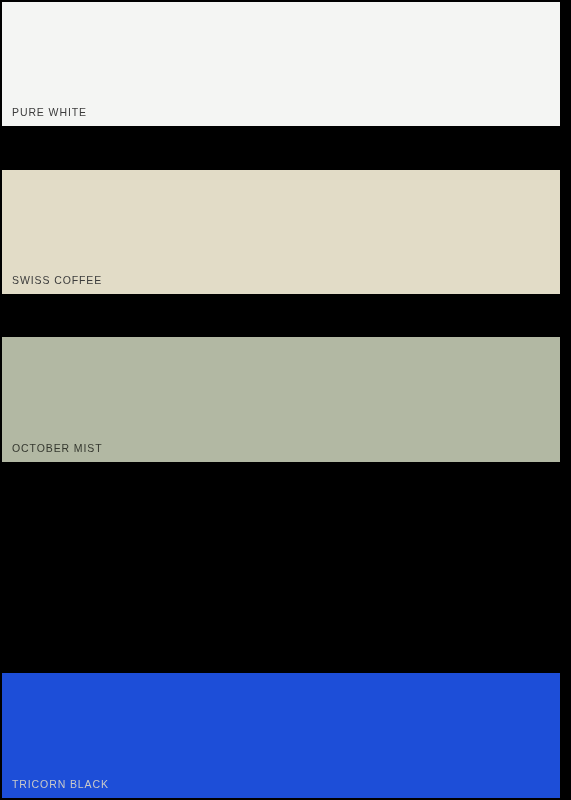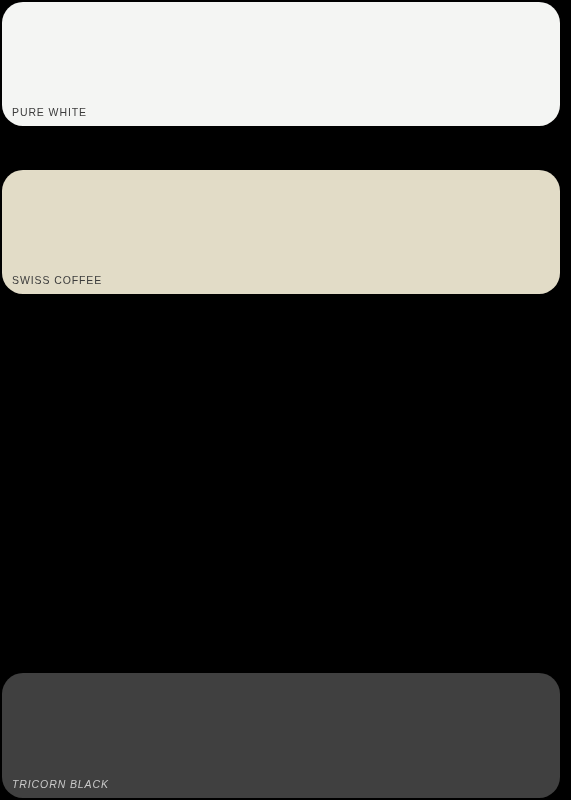--- a/index.html
+++ b/index.html
@@ -19,21 +19,20 @@
     width: 571px;
     height: 800px;
     background: #000000;
   }
   .swatch {
     position: absolute;
     left: 2px;
     width: 558px;
     box-sizing: border-box;
     overflow: hidden;
-    border-radius: 21px;
   }
   .swatch-label {
     position: absolute;
     left: 10px;
     bottom: 8px;
     font-family: "Liberation Sans", sans-serif;
     font-size: 10.5px;
     font-weight: 400;
     letter-spacing: 0.9px;
     line-height: 12px;
@@ -48,19 +47,22 @@
 <div id="palette" style="background: rgb(0, 0, 0);">
 
   <div class="swatch" style="top: 2px; height: 124px; background: rgb(244, 245, 243);">
     <span class="swatch-label" style="color: rgb(60, 60, 60);">PURE WHITE</span>
   </div>
 
   <div class="swatch" style="top: 170px; height: 124px; background: rgb(226, 220, 199); text-decoration: underline;">
     <span class="swatch-label" style="color: rgb(60, 60, 60);">SWISS COFFEE</span>
   </div>
 
+  <div class="swatch" style="top: 337px; height: 125px; background: rgb(178, 184, 163);">
+    <span class="swatch-label" style="color: rgb(53, 56, 47);">OCTOBER MIST</span>
+  </div>
 
 
-  <div class="swatch" style="top: 673px; height: 125px; background: #404040; font-style: italic;">
+  <div class="swatch" style="top: 673px; height: 125px; background: #1d4ed8;">
     <span class="swatch-label" style="color: rgb(201, 201, 201);">TRICORN BLACK</span>
   </div>
 
 </div>
 
 </body></html>

